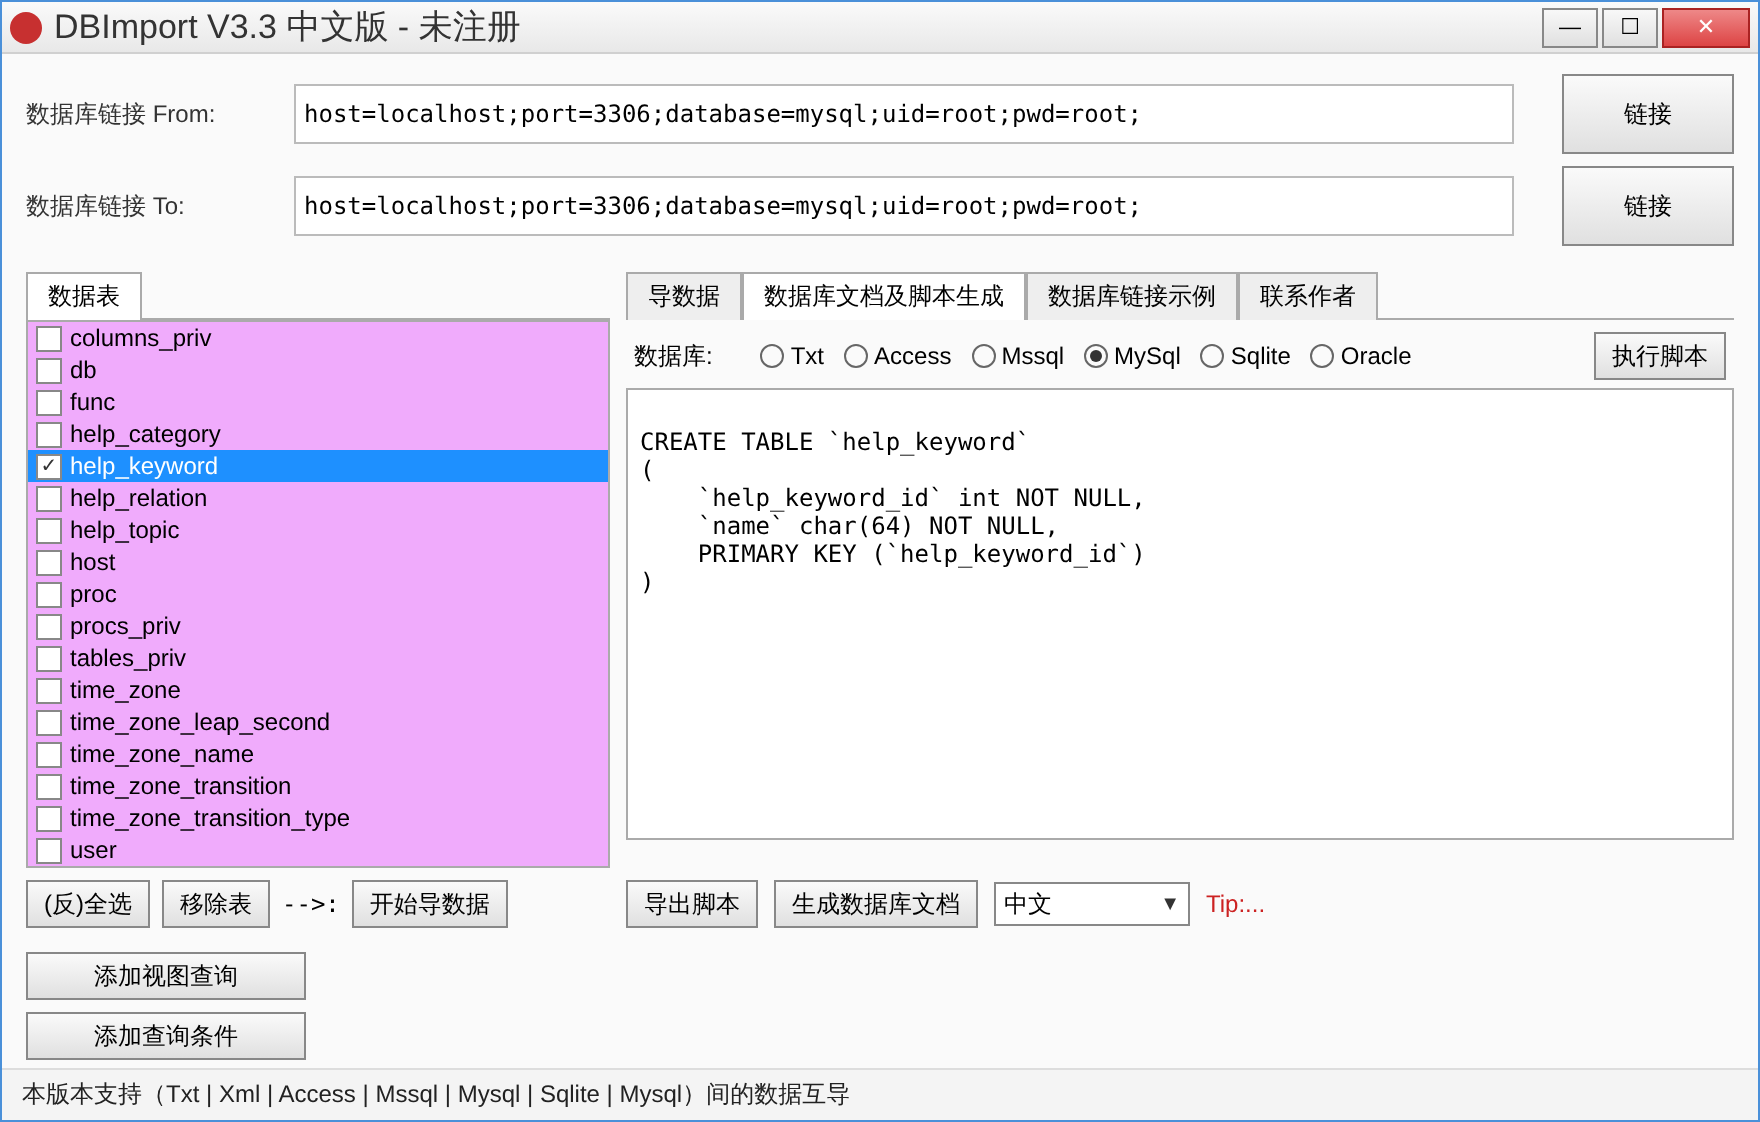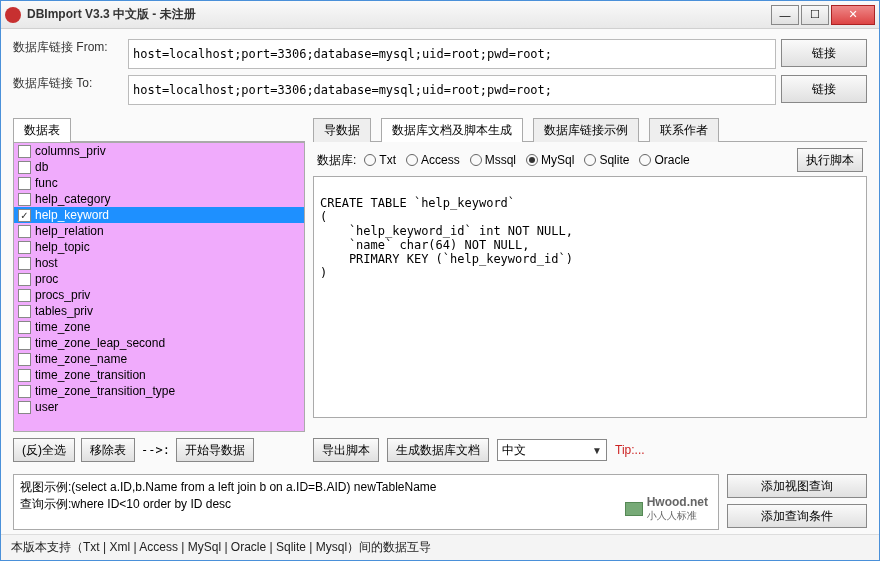--- a/index.html
+++ b/index.html
@@ -1,50 +1,50 @@
 <!DOCTYPE html>
 <html><head>
 <meta charset="utf-8">
 <style>
 * { box-sizing: border-box; margin: 0; padding: 0; font-family: "Microsoft YaHei", SimSun, Arial, sans-serif; font-size: 12px; }
 body { background: #f0f0f0; width: 880px; height: 561px; overflow: hidden; }
 .window { width: 880px; height: 561px; background: #fff; border: 1px solid #4a90d9; display: flex; flex-direction: column; }
 .titlebar { height: 28px; background: linear-gradient(#fafafa, #e8e8e8); border-bottom: 1px solid #d0d0d0; display: flex; align-items: center; padding: 0 4px; }
 .title-icon { width: 16px; height: 16px; background: #c73030; border-radius: 50%; margin-right: 6px; }
-.title-text { flex: 1; font-size: 12px; color: #333; font-weight: bold; }
+.title-text { flex: 1; font-size: 17px; color: #333; }
 .win-btns { display: flex; gap: 2px; }
 .win-btn { width: 28px; height: 20px; border: 1px solid #888; background: linear-gradient(#f8f8f8,#e0e0e0); display: flex; align-items: center; justify-content: center; font-size: 11px; cursor: pointer; }
 .win-btn.close { width: 44px; background: linear-gradient(#e88,#d44); color: #fff; border-color: #a22; }
 .content { flex: 1; padding: 10px 12px 4px 12px; display: flex; flex-direction: column; gap: 6px; background: #fafafa; }
-.conn-row { display: flex; align-items: flex-start; gap: 5px; }
+.conn-row { display: flex; align-items: center; gap: 24px; }
 .conn-label { width: 110px; color: #333; }
 .conn-input { flex: 1; height: 20px; border: 1px solid #bbb; padding: 14px 4px; font-family: Consolas, monospace; font-size: 12px; background: #fff; }
-.conn-btn { width: 86px; height: 28px; border: 1px solid #888; background: linear-gradient(#fafafa,#e0e0e0); cursor: pointer; }
+.conn-btn { width: 86px; height: 40px; border: 1px solid #888; background: linear-gradient(#fafafa,#e0e0e0); cursor: pointer; }
 .main-row { display: flex; gap: 8px; flex: 1; min-height: 0; margin-top: 6px; }
 .left-panel { width: 292px; display: flex; flex-direction: column; }
 .tabset { display: flex; border-bottom: 1px solid #aaa; }
-.tab { padding: 3px 10px; border: 1px solid #aaa; border-bottom: none; background: #fff; margin-right: 10px; cursor: pointer; position: relative; top: 1px; }
+.tab { padding: 3px 10px; border: 1px solid #aaa; border-bottom: none; background: #fff; margin-right: 0; cursor: pointer; position: relative; top: 1px; }
 .tab.inactive { background: #eee; }
 .table-list { flex: 1; border: 1px solid #aaa; background: #f0abfc; overflow-y: auto; }
 .tbl-item { display: flex; align-items: center; padding: 1px 4px; gap: 4px; font-family: Consolas, monospace; font-size: 12px; cursor: pointer; }
 .tbl-item.sel { background: #1e90ff; color: #fff; }
 .tbl-chk { width: 13px; height: 13px; border: 1px solid #888; background: #fff; display: inline-flex; align-items: center; justify-content: center; font-size: 10px; color: #333; }
 .tbl-item.sel .tbl-chk { color: #333; }
 .left-btns { display: flex; align-items: center; gap: 6px; margin-top: 6px; }
 .small-btn { height: 24px; padding: 0 8px; border: 1px solid #888; background: linear-gradient(#fafafa,#e0e0e0); cursor: pointer; }
 .arrow-text { font-family: Consolas, monospace; }
 .right-panel { flex: 1; display: flex; flex-direction: column; min-width: 0; }
 .right-tabs { display: flex; border-bottom: 1px solid #aaa; }
-.db-row { display: flex; align-items: center; gap: 8px; padding: 6px 4px 4px 4px; }
+.db-row { display: flex; align-items: center; gap: 24px; padding: 6px 4px 4px 4px; }
 .radio { display: inline-flex; align-items: center; gap: 3px; cursor: pointer; }
 .radio-dot { width: 12px; height: 12px; border: 1px solid #666; border-radius: 50%; display: inline-flex; align-items: center; justify-content: center; }
 .radio-dot.on::after { content: ""; width: 6px; height: 6px; background: #333; border-radius: 50%; }
 .script-area { flex: 1; border: 1px solid #aaa; background: #fff; padding: 19px 6px; font-family: Consolas, monospace; font-size: 12px; white-space: pre; overflow: auto; }
 .right-bottom { display: flex; align-items: center; gap: 8px; margin-top: 20px; }
-.combo { width: 110px; height: 22px; border: 1px solid #888; background: #fff; display: flex; align-items: center; justify-content: space-between; padding: 0 4px; cursor: pointer; }
+.combo { width: 98px; height: 22px; border: 1px solid #888; background: #fff; display: flex; align-items: center; justify-content: space-between; padding: 0 4px; cursor: pointer; }
 .combo .arr { color: #333; font-size: 10px; }
 .tip { color: #c22; text-align: right; }
 .bottom-area { display: flex; gap: 8px; margin-top: 6px; }
 .example-box { flex: 1; border: 1px solid #aaa; background: #fff; padding: 4px 6px; font-family: Consolas, monospace; font-size: 12px; position: relative; height: 56px; }
 .logo { position: absolute; right: 10px; bottom: 6px; display: flex; align-items: center; gap: 4px; color: #666; font-size: 11px; }
 .logo-icon { width: 18px; height: 14px; background: #7a7; border: 1px solid #585; }
 .side-btns { display: flex; flex-direction: column; gap: 6px; width: 140px; }
 .footer { padding: 4px 10px; border-top: 1px solid #ddd; background: #f4f4f4; color: #222; }
 </style>
 </head>
@@ -206,32 +206,21 @@
           <div class="combo">
             <span>中文</span>
             <span class="arr">▼</span>
           </div>
           <span class="tip">Tip:...</span>
         </div>
       </div>
     </div>
 
     <div class="bottom-area">
-      <div class="example-box">
-        <div>视图示例:(select a.ID,b.Name from a left join b on a.ID=B.AID) newTableName</div>
-        <div>查询示例:where ID&lt;10 order by ID desc</div>
-        <div class="logo">
-          <div class="logo-icon"></div>
-          <div>
-            <div style="font-weight:bold">Hwood.net</div>
-            <div style="font-size:10px">小人人标准</div>
-          </div>
-        </div>
-      </div>
       <div class="side-btns">
         <button class="small-btn">添加视图查询</button>
         <button class="small-btn">添加查询条件</button>
       </div>
     </div>
   </div>
 
-  <div class="footer">本版本支持（Txt | Xml | Access | MySql | Oracle | Sqlite | Mysql）间的数据互导</div>
+  <div class="footer">本版本支持（Txt | Xml | Access | Mssql | Mysql | Sqlite | Mysql）间的数据互导</div>
 </div>
 
 </body></html>

